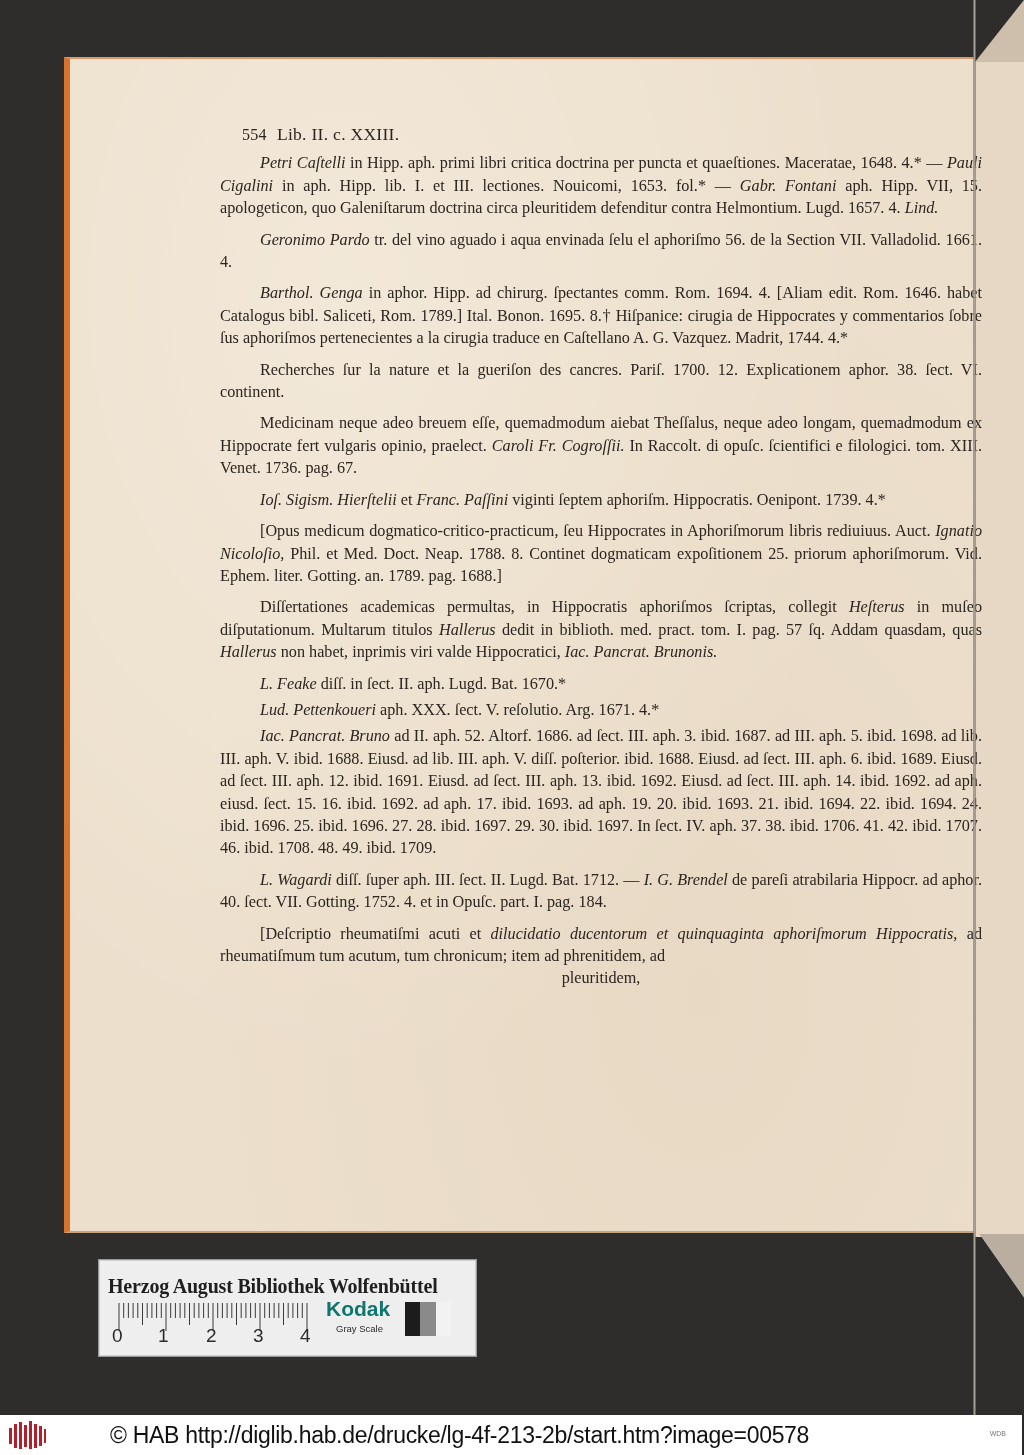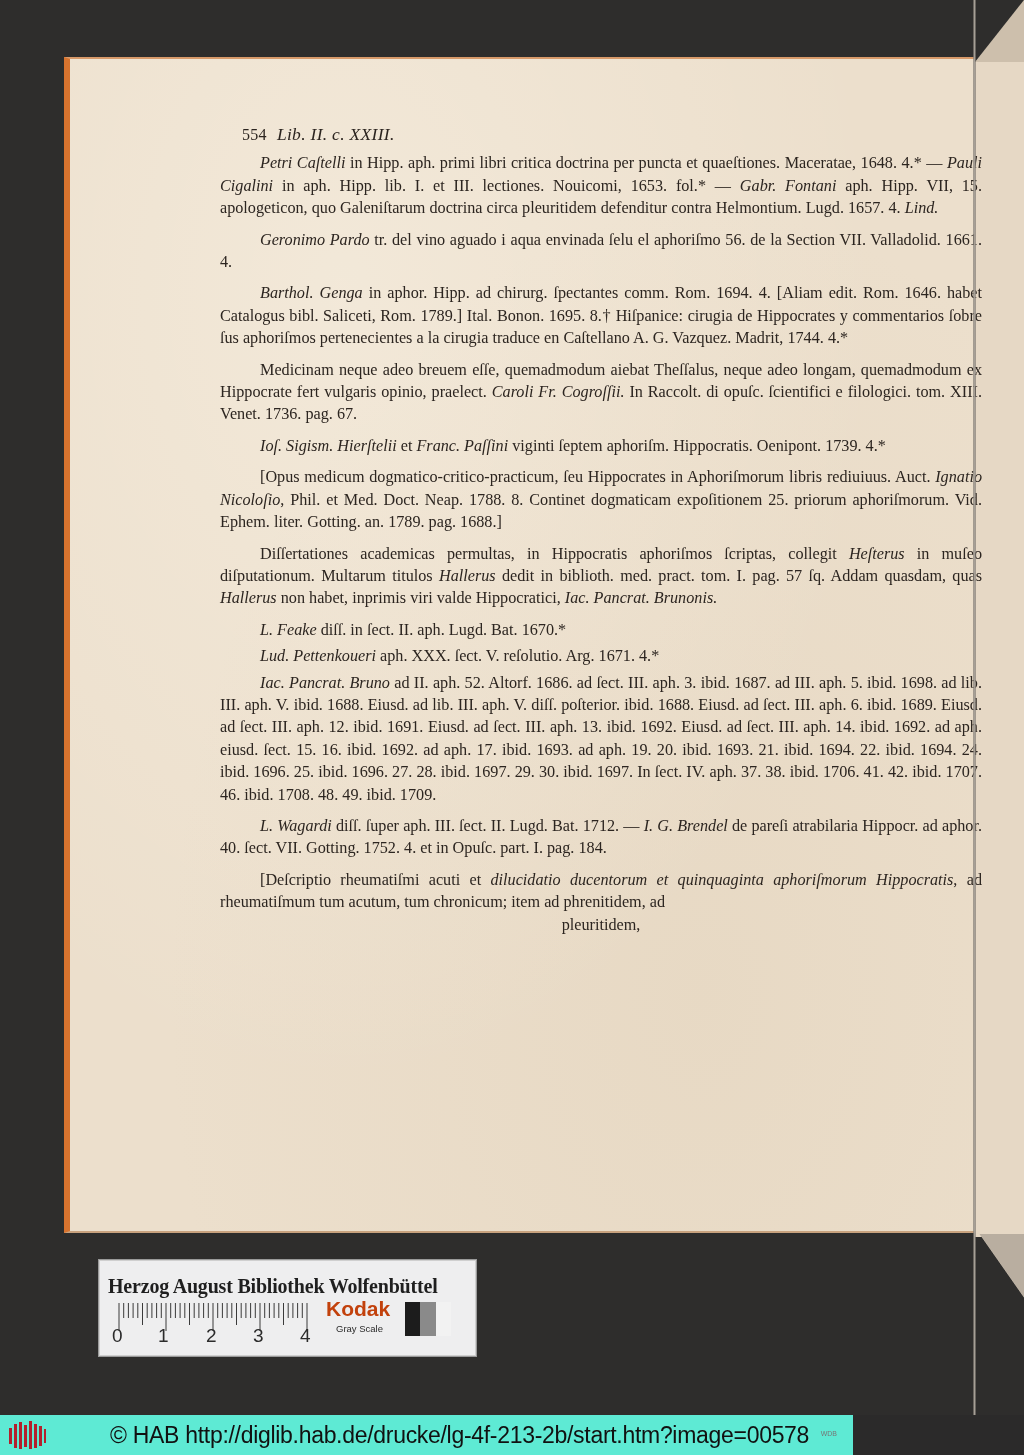--- a/index.html
+++ b/index.html
@@ -49,21 +49,21 @@
     font-size: 16.2px;
     line-height: 22.4px;
     text-align: justify;
   }
   .running-head {
     display: flex; align-items: baseline; gap: 10px;
     font-size: 17.5px; letter-spacing: .3px;
     margin-bottom: 6px; margin-left: -6px;
   }
   .running-head .pageno { font-size: 16px; margin-left: 28px; }
-  .running-head .lib { font-style: italic; }
+  .running-head .lib { }
   .running-head .title { letter-spacing: .8px; margin-left: 6px; }
   .entry { text-indent: 40px; margin-bottom: 9px; }
   .entry.tight { margin-bottom: 4px; }
   .entry.no-gap { margin-bottom: 0; }
   .it { font-style: italic; }
   .catch { text-align: center; }
   
   .card {
     position: absolute; left: 99px; top: 1260px; width: 377px; height: 96px;
     background: #eeeeef;
@@ -79,35 +79,35 @@
     position: absolute; left: 18px; top: 40px; width: 192px; height: 30px;
   }
   .ruler-nums {
     position: absolute; left: 0; top: 64px; width: 220px; height: 24px;
     font-family: "Liberation Sans", sans-serif; font-size: 19px; color: #2b2b2b;
   }
   .ruler-nums span { position: absolute; top: 0; }
   .kodak {
     position: absolute; left: 226px; top: 36px;
     font-family: "Liberation Sans", sans-serif; font-weight: bold;
-    font-size: 21px; color: #c2410c;
+    font-size: 21px; color: #0f766e;
   }
   .kodak-sub {
     position: absolute; left: 236px; top: 62px;
     font-family: "Liberation Sans", sans-serif; font-size: 9.5px; color: #2b2b2b;
   }
   .grayscale {
     position: absolute; left: 305px; top: 41px; width: 46px; height: 34px;
     display: flex;
   }
   .grayscale div { flex: 1; }
   
   .footer {
-    position: absolute; left: 0; top: 1415px; width: 853px; height: 40px;
-    background: #5eead4;
+    position: absolute; left: 0; top: 1415px; width: 1022px; height: 40px;
+    background: #ffffff;
     display: flex; align-items: center;
   }
   .footer-logo { margin-left: 6px; width: 42px; height: 30px; }
   .footer-text {
     margin-left: 62px;
     font-family: "Liberation Sans", sans-serif; font-size: 23px; color: #111;
     letter-spacing: -.3px; white-space: nowrap;
   }
   .footer-mark {
     position: absolute; right: 16px; top: 15px;
@@ -125,20 +125,21 @@
 <div class="page">
   <div class="text-block">
     <div class="running-head">
       <span class="pageno">554</span>
       <span class="lib">Lib. II. c. XXIII.</span>
     </div>
     <div id="entries">
         <p class="entry"><span class="it">Petri Caſtelli</span><span> in Hipp. aph. primi libri critica doctrina per puncta et quaeſtiones. Maceratae, 1648. 4.* — </span><span class="it">Pauli Cigalini</span><span> in aph. Hipp. lib. I. et III. lectiones. Nouicomi, 1653. fol.* — </span><span class="it">Gabr. Fontani</span><span> aph. Hipp. VII, 15. apologeticon, quo Galeniſtarum doctrina circa pleuritidem defenditur contra Helmontium. Lugd. 1657. 4. </span><span class="it">Lind.</span></p>
         <p class="entry"><span class="it">Geronimo Pardo</span><span> tr. del vino aguado i aqua envinada ſelu el aphoriſmo 56. de la Section VII. Valladolid. 1661. 4.</span></p>
         <p class="entry"><span class="it">Barthol. Genga</span><span> in aphor. Hipp. ad chirurg. ſpectantes comm. Rom. 1694. 4. [Aliam edit. Rom. 1646. habet Catalogus bibl. Saliceti, Rom. 1789.] Ital. Bonon. 1695. 8.† Hiſpanice: cirugia de Hippocrates y commentarios ſobre ſus aphoriſmos pertenecientes a la cirugia traduce en Caſtellano A. G. Vazquez. Madrit, 1744. 4.*</span></p>
+        <p class="entry"><span>Recherches ſur la nature et la gueriſon des cancres. Pariſ. 1700. 12. Explicationem aphor. 38. ſect. VI. continent.</span></p>
         <p class="entry"><span>Medicinam neque adeo breuem eſſe, quemadmodum aiebat Theſſalus, neque adeo longam, quemadmodum ex Hippocrate fert vulgaris opinio, praelect. </span><span class="it">Caroli Fr. Cogroſſii.</span><span> In Raccolt. di opuſc. ſcientifici e filologici. tom. XIII. Venet. 1736. pag. 67.</span></p>
         <p class="entry"><span class="it">Ioſ. Sigism. Hierſtelii</span><span> et </span><span class="it">Franc. Paſſini</span><span> viginti ſeptem aphoriſm. Hippocratis. Oenipont. 1739. 4.*</span></p>
         <p class="entry"><span>[Opus medicum dogmatico-critico-practicum, ſeu Hippocrates in Aphoriſmorum libris rediuiuus. Auct. </span><span class="it">Ignatio Nicoloſio</span><span>, Phil. et Med. Doct. Neap. 1788. 8. Continet dogmaticam expoſitionem 25. priorum aphoriſmorum. Vid. Ephem. liter. Gotting. an. 1789. pag. 1688.]</span></p>
         <p class="entry"><span>Diſſertationes academicas permultas, in Hippocratis aphoriſmos ſcriptas, collegit </span><span class="it">Heſterus</span><span> in muſeo diſputationum. Multarum titulos </span><span class="it">Hallerus</span><span> dedit in biblioth. med. pract. tom. I. pag. 57 ſq. Addam quasdam, quas </span><span class="it">Hallerus</span><span> non habet, inprimis viri valde Hippocratici, </span><span class="it">Iac. Pancrat. Brunonis.</span></p>
         <p class="entry tight"><span class="it">L. Feake</span><span> diſſ. in ſect. II. aph. Lugd. Bat. 1670.*</span></p>
         <p class="entry tight"><span class="it">Lud. Pettenkoueri</span><span> aph. XXX. ſect. V. reſolutio. Arg. 1671. 4.*</span></p>
         <p class="entry"><span class="it">Iac. Pancrat. Bruno</span><span> ad II. aph. 52. Altorf. 1686. ad ſect. III. aph. 3. ibid. 1687. ad III. aph. 5. ibid. 1698. ad lib. III. aph. V. ibid. 1688. Eiusd. ad lib. III. aph. V. diſſ. poſterior. ibid. 1688. Eiusd. ad ſect. III. aph. 6. ibid. 1689. Eiusd. ad ſect. III. aph. 12. ibid. 1691. Eiusd. ad ſect. III. aph. 13. ibid. 1692. Eiusd. ad ſect. III. aph. 14. ibid. 1692. ad aph. eiusd. ſect. 15. 16. ibid. 1692. ad aph. 17. ibid. 1693. ad aph. 19. 20. ibid. 1693. 21. ibid. 1694. 22. ibid. 1694. 24. ibid. 1696. 25. ibid. 1696. 27. 28. ibid. 1697. 29. 30. ibid. 1697. In ſect. IV. aph. 37. 38. ibid. 1706. 41. 42. ibid. 1707. 46. ibid. 1708. 48. 49. ibid. 1709.</span></p>
         <p class="entry"><span class="it">L. Wagardi</span><span> diſſ. ſuper aph. III. ſect. II. Lugd. Bat. 1712. — </span><span class="it">I. G. Brendel</span><span> de pareſi atrabilaria Hippocr. ad aphor. 40. ſect. VII. Gotting. 1752. 4. et in Opuſc. part. I. pag. 184.</span></p>
         <p class="entry no-gap"><span>[Deſcriptio rheumatiſmi acuti et </span><span class="it">dilucidatio ducentorum et quinquaginta aphoriſmorum Hippocratis</span><span>, ad rheumatiſmum tum acutum, tum chronicum; item ad phrenitidem, ad</span></p>
       </div>

